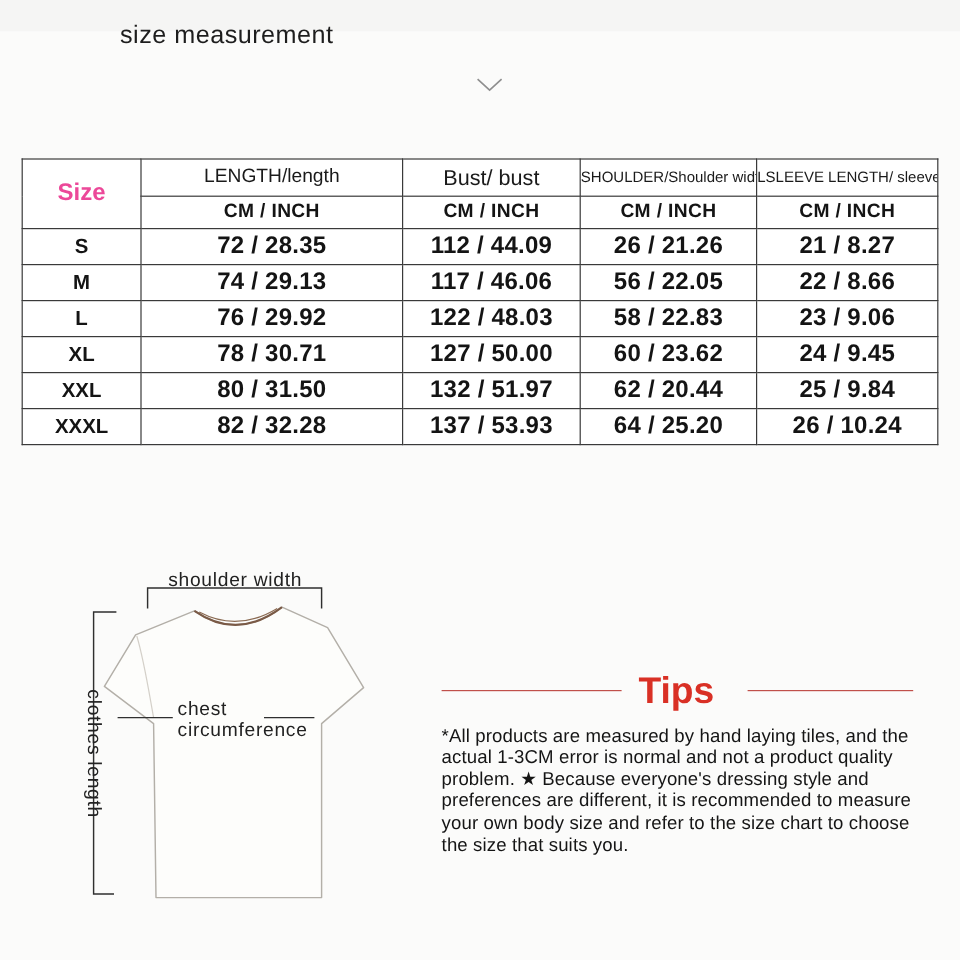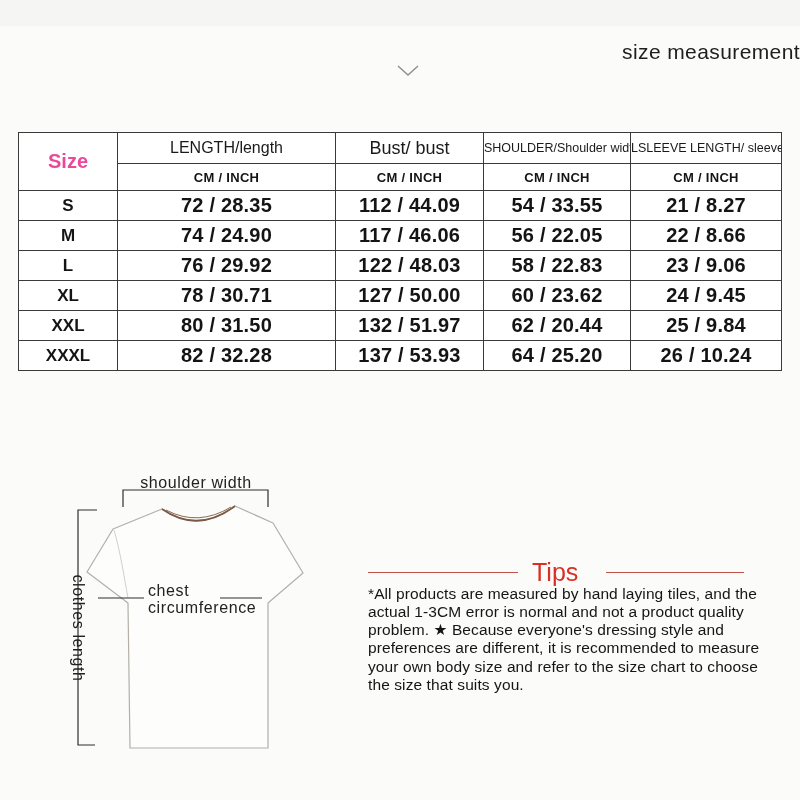--- a/index.html
+++ b/index.html
@@ -6,22 +6,22 @@
   body{
     width:800px;height:800px;position:relative;overflow:hidden;
     background:#fbfbfa;
     font-family:"Liberation Sans", sans-serif;
     color:#141414;
   }
   .top-strip{position:absolute;left:0;top:0;width:800px;height:26px;background:#f5f5f4;}
 
   
   .page-title{
-    position:absolute;left:100px;top:40px;width:700px;
-    text-align:right;font-size:21px;font-weight:500;color:#1e1e1e;
+    position:absolute;left:100px;top:18px;width:700px;
+    text-align:left;font-size:21px;font-weight:500;color:#1e1e1e;
     letter-spacing:.4px;
   }
   .chevron{position:absolute;left:396px;top:64px;}
 
   
   table.size-table{
     position:absolute;left:18px;top:132px;width:763px;
     border-collapse:collapse;table-layout:fixed;background:#fff;
   }
   table.size-table th, table.size-table td{
@@ -32,33 +32,33 @@
   tr.hrow2{height:27px;}
   tr.drow{height:30px;}
   th.c-size{font-size:20px;font-weight:bold;color:#ec4899;}
   th.h-main{font-size:16px;font-weight:400;color:#1a1a1a;}
   th.h-bust{font-size:18px;}
   th.h-sub{
     font-size:12.5px;font-weight:400;text-align:left;
     padding:2px 4px 0 6px;line-height:1.12;white-space:normal;
     vertical-align:top;color:#1a1a1a;
   }
-  tr.hrow2 th{font-size:13px;font-weight:bold;letter-spacing:.3px;}
+  tr.hrow2 th{font-size:16px;font-weight:bold;letter-spacing:.3px;}
   td.sz{font-size:17px;font-weight:bold;}
   td.val{font-size:20px;font-weight:bold;letter-spacing:.2px;}
 
   
   .tips{position:absolute;left:368px;top:560px;width:402px;}
   .tips-head{display:flex;align-items:center;}
   .tips-rule{height:0;border-top:1px solid #c0504a;}
   .tips-rule.left{width:150px;margin-right:14px;}
   .tips-rule.right{width:138px;margin-left:28px;}
-  .tips-title{font-size:25px;font-weight:400;color:#d93025;line-height:1;}
+  .tips-title{font-size:31px;font-weight:700;color:#d93025;line-height:1;}
   .tips-body{
-    margin-top:0;font-size:15.5px;line-height:1.17;color:#151515;
+    margin-top:14px;font-size:15.5px;line-height:1.17;color:#151515;
     letter-spacing:.1px;
   }
 
   
   .diagram{position:absolute;left:40px;top:450px;}
   svg text{font-family:"Liberation Sans", sans-serif;}
 </style>
 </head>
 <body>
 
@@ -89,26 +89,26 @@
     <tr class="hrow2">
       <th>CM / INCH</th>
       <th>CM / INCH</th>
       <th>CM / INCH</th>
       <th>CM / INCH</th>
     </tr>
     <tr class="drow">
       <td class="sz">S</td>
       <td class="val">72 / 28.35</td>
       <td class="val">112 / 44.09</td>
-      <td class="val">54 / 33.55</td>
+      <td class="val">26 / 21.26</td>
       <td class="val">21 / 8.27</td>
     </tr>
     <tr class="drow">
       <td class="sz">M</td>
-      <td class="val">74 / 24.90</td>
+      <td class="val">74 / 29.13</td>
       <td class="val">117 / 46.06</td>
       <td class="val">56 / 22.05</td>
       <td class="val">22 / 8.66</td>
     </tr>
     <tr class="drow">
       <td class="sz">L</td>
       <td class="val">76 / 29.92</td>
       <td class="val">122 / 48.03</td>
       <td class="val">58 / 22.83</td>
       <td class="val">23 / 9.06</td>

